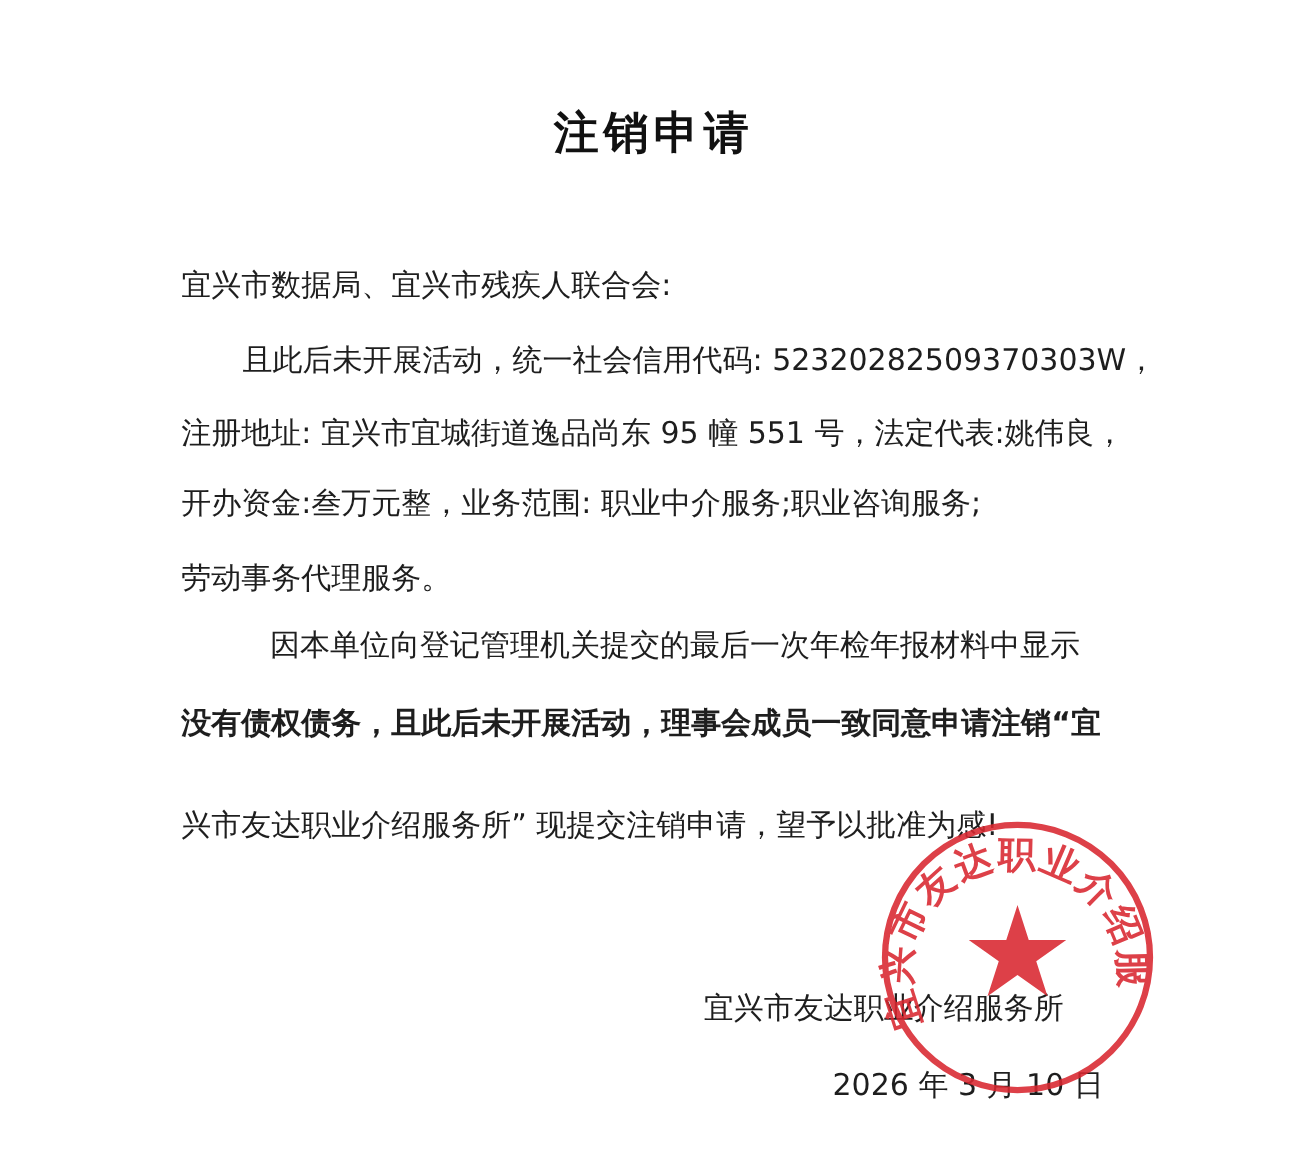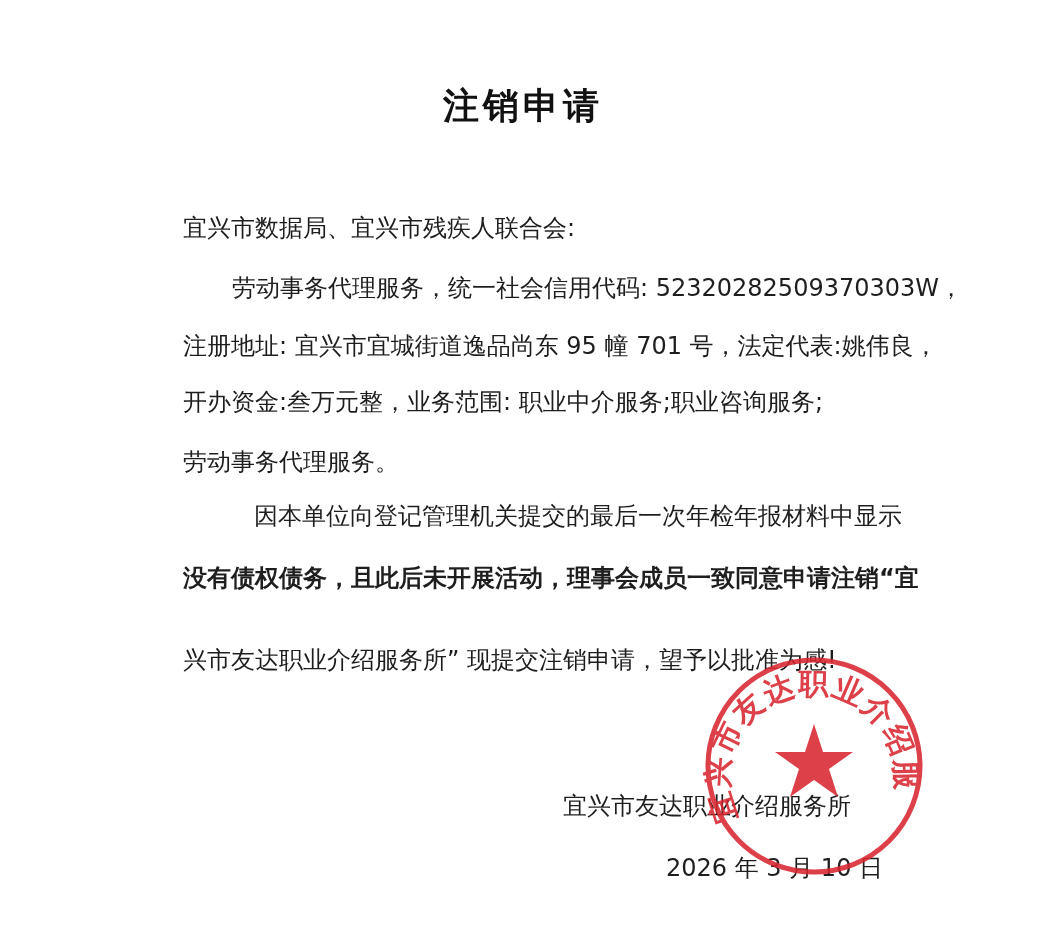--- a/index.html
+++ b/index.html
@@ -1,34 +1,34 @@
 <!DOCTYPE html>
 <html><head>
   <meta charset="utf-8">
   <style>
     html, body { margin:0; padding:0; background:#ffffff; }
     body { width:1047px; height:932px; position:relative; overflow:hidden;
            font-family: "DejaVu Sans", "Liberation Sans", sans-serif; color:#1a1a1a; }
     .title { position:absolute; left:0; width:1046px; top:82px; text-align:center;
              font-family: "DejaVu Serif", "Liberation Serif", serif; font-size:36px;
              font-weight:bold; letter-spacing:4px; color:#111; }
-    .line { position:absolute; font-size:24px; white-space:nowrap; color:#1e1e1e;margin-left:38px; }
+    .line { position:absolute; font-size:24px; white-space:nowrap; color:#1e1e1e; }
     .seal { position:absolute; left:702px; top:654px; width:224px; height:224px; opacity:0.88; }
     .sig, .date { position:absolute; font-size:24px; white-space:nowrap; color:#1e1e1e; }
   </style>
 </head>
 <body>
 
 <div>
   <div class="title">注销申请</div>
 
   <div class="line" style="left:145px; top:212px;">宜兴市数据局、宜兴市残疾人联合会:</div>
 
-  <div class="line" style="left:194px; top:272px;">劳动事务代理服务，统一社会信用代码: 52320282509370303W，</div>
-  <div class="line" style="left:145px; top:330px;">注册地址: 宜兴市宜城街道逸品尚东 95 幢 701 号，法定代表:姚伟良，</div>
+  <div class="line" style="left:194px; top:272px;">且此后未开展活动，统一社会信用代码: 52320282509370303W，</div>
+  <div class="line" style="left:145px; top:330px;">注册地址: 宜兴市宜城街道逸品尚东 95 幢 551 号，法定代表:姚伟良，</div>
   <div class="line" style="left:145px; top:386px;">开办资金:叁万元整，业务范围: 职业中介服务;职业咨询服务;</div>
   <div class="line" style="left:145px; top:446px;">劳动事务代理服务。</div>
 
   <div class="line" style="left:216px; top:500px;">因本单位向登记管理机关提交的最后一次年检年报材料中显示</div>
   <div class="line" style="left:145px; top:562px;font-weight:bold;">没有债权债务，且此后未开展活动，理事会成员一致同意申请注销“宜</div>
   <div class="line" style="left:145px; top:644px;text-align:right;">兴市友达职业介绍服务所” 现提交注销申请，望予以批准为感!</div>
 
   <div class="sig" style="left:563px; top:790px;">宜兴市友达职业介绍服务所</div>
   <div class="date" style="left:666px; top:852px;">2026 年 3 月 10 日</div>
 

